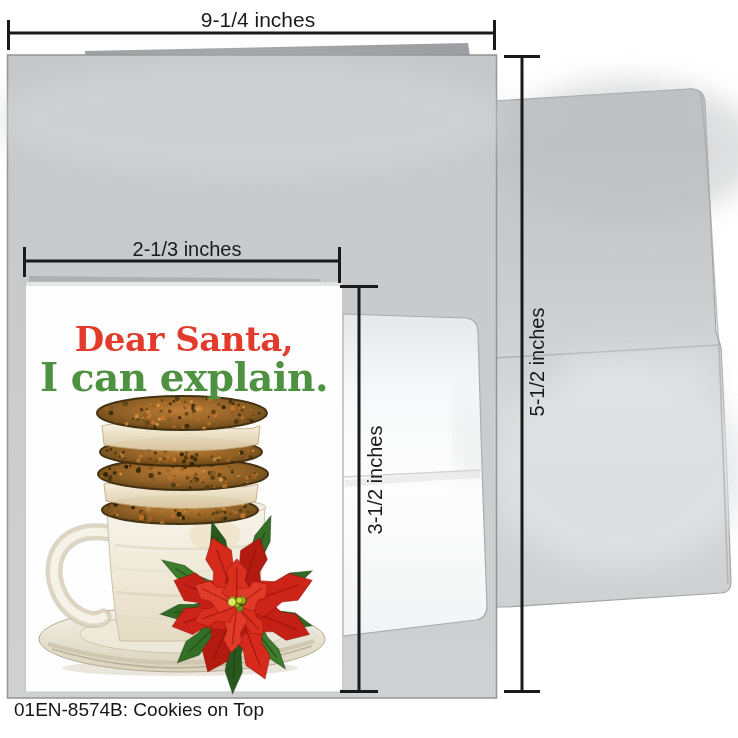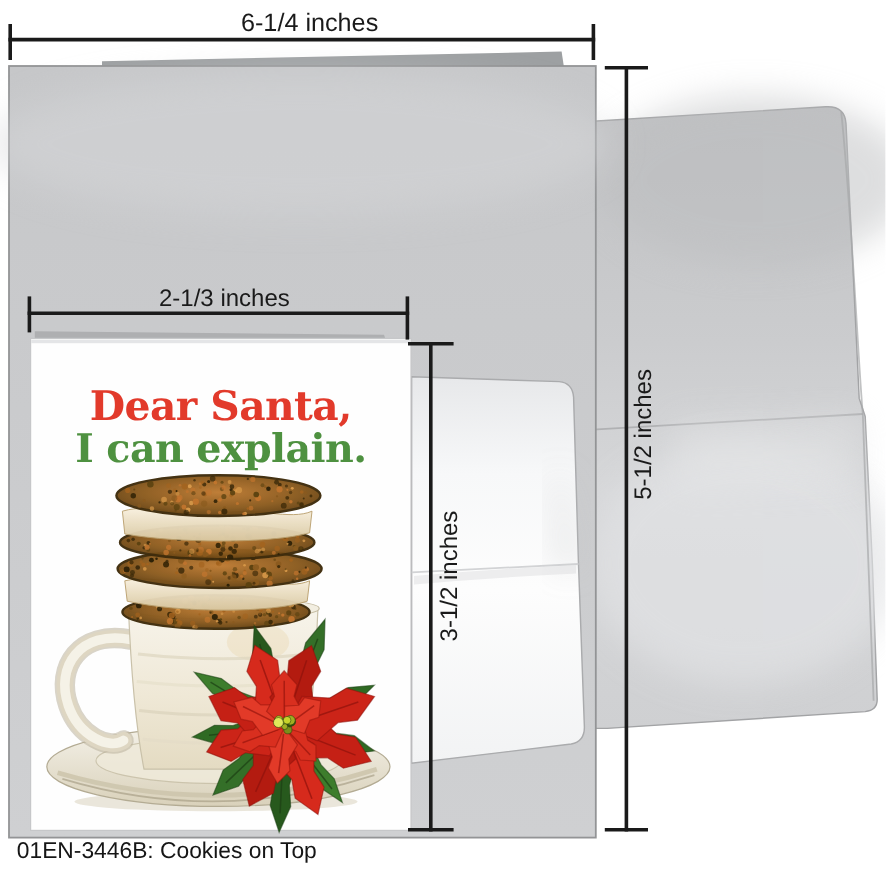--- a/index.html
+++ b/index.html
@@ -8,21 +8,21 @@
   svg.scene{position:absolute;left:0;top:0;}
   .mlabel{position:absolute;color:var(--measure,#1a1a1a);font-size:20px;white-space:nowrap;
           transform:translate(-50%,0);letter-spacing:0px;}
   .mlabel.top{font-size:21px;}
   .vlabel{position:absolute;color:var(--measure,#1a1a1a);font-size:20px;white-space:nowrap;
           transform:translate(-50%,-50%) rotate(-90deg);}
   .caption{position:absolute;left:14px;top:699px;font-size:19px;color:#161616;}
   .greeting{position:absolute;left:25px;top:282px;width:318px;text-align:center;
             font-family:"DejaVu Serif",serif;font-weight:bold;line-height:1.06;margin-top:17px;}
   .greeting .l1{margin-top:22px;font-size:34px;color:var(--red,#e23a2b);letter-spacing:-0.5px;}
-  .greeting .l2{font-size:33px;color:var(--green,#4e9140);letter-spacing:-0.5px;}
+  .greeting .l2{font-size:39px;color:var(--green,#4e9140);letter-spacing:-0.5px;}
 </style>
 </head>
 <body>
 
 <div class="stage">
 
 <svg class="scene" width="738" height="738" viewBox="0 0 738 738">
   <defs>
     <linearGradient id="envGrad" x1="0" y1="0" x2="0" y2="1">
       <stop offset="0" stop-color="#c1c2c4"></stop>
@@ -681,25 +681,25 @@
       <line x1="340" y1="691.5" x2="378" y2="691.5"></line>
     </g>
     <g>
       <line x1="522" y1="55" x2="522" y2="693"></line>
       <line x1="504" y1="56.5" x2="540" y2="56.5"></line>
       <line x1="504" y1="691.5" x2="540" y2="691.5"></line>
     </g>
   </g>
 </svg>
 
-<div class="mlabel top" style="left:258px;top:8px;">6-1/4 inches</div>
+<div class="mlabel top" style="left:258px;top:8px;">9-1/4 inches</div>
 <div class="mlabel" style="left:187px;top:238px;">2-1/3 inches</div>
 <div class="vlabel" style="left:375px;top:480px;">3-1/2 inches</div>
 <div class="vlabel" style="left:537px;top:362px;">5-1/2 inches</div>
 
 <div class="greeting">
   <div class="l1">Dear Santa,</div>
   <div class="l2">I can explain.</div>
 </div>
 
-<div class="caption">01EN-3446B: Cookies on Top</div>
+<div class="caption">01EN-8574B: Cookies on Top</div>
 
 </div>
 
 </body></html>

